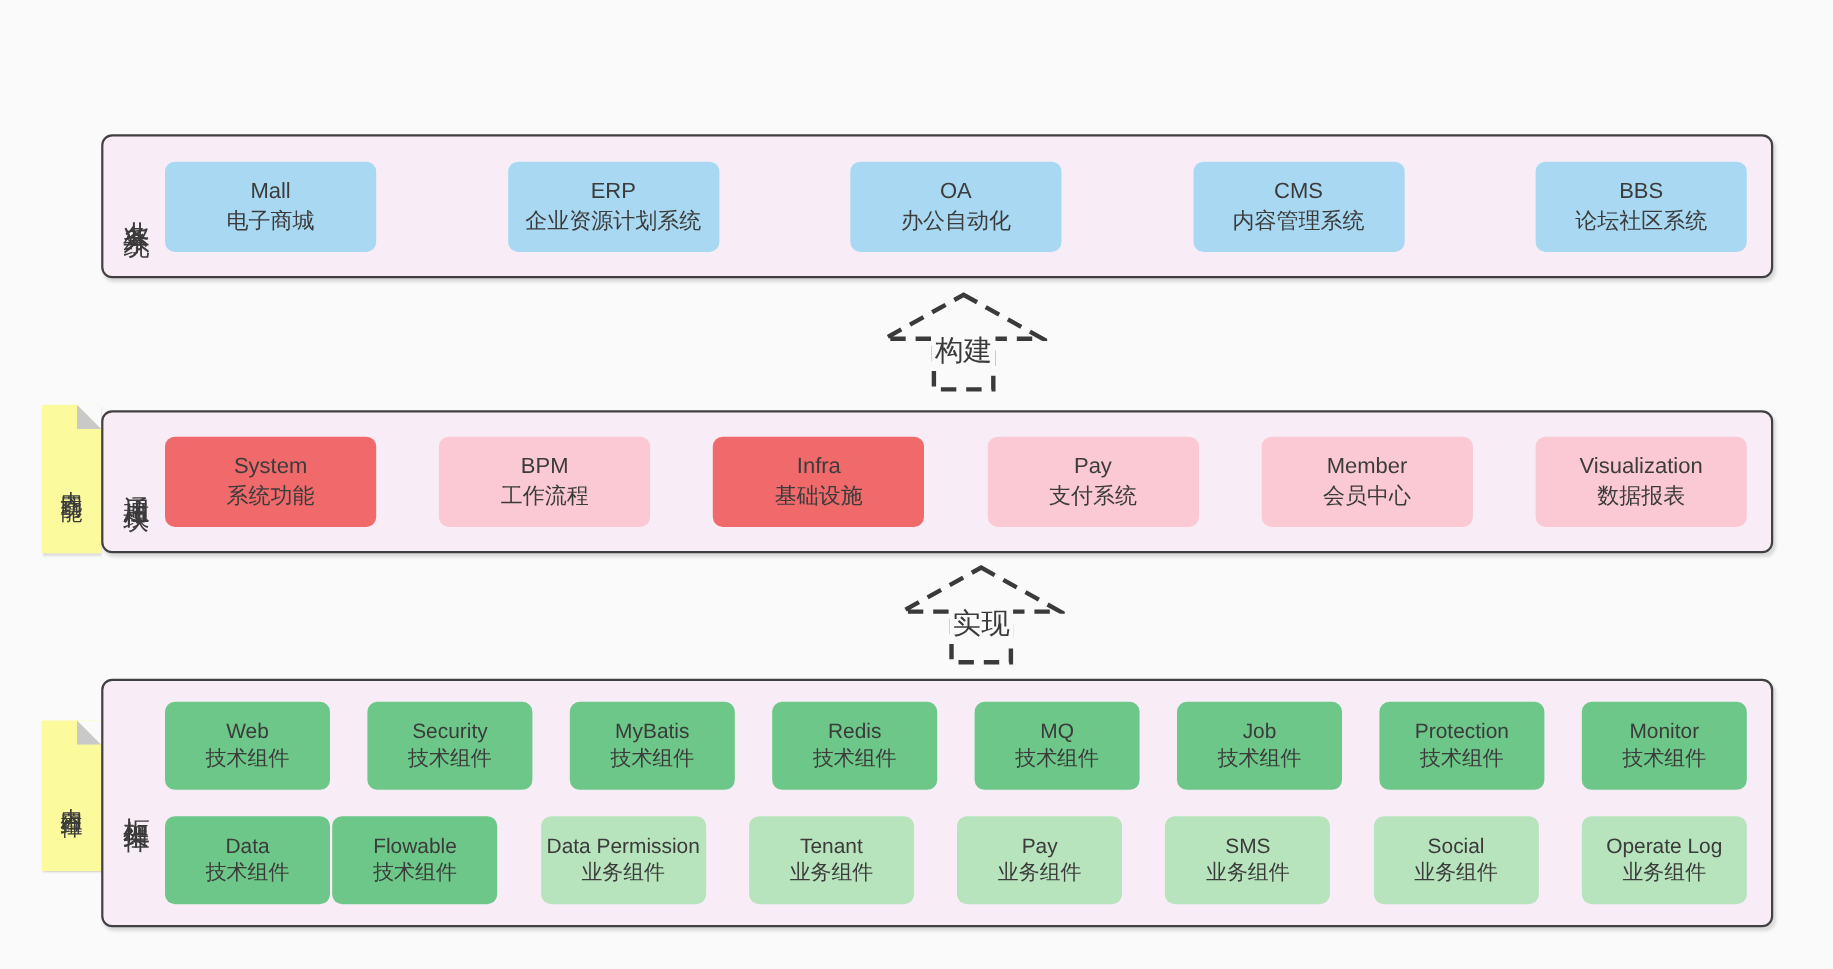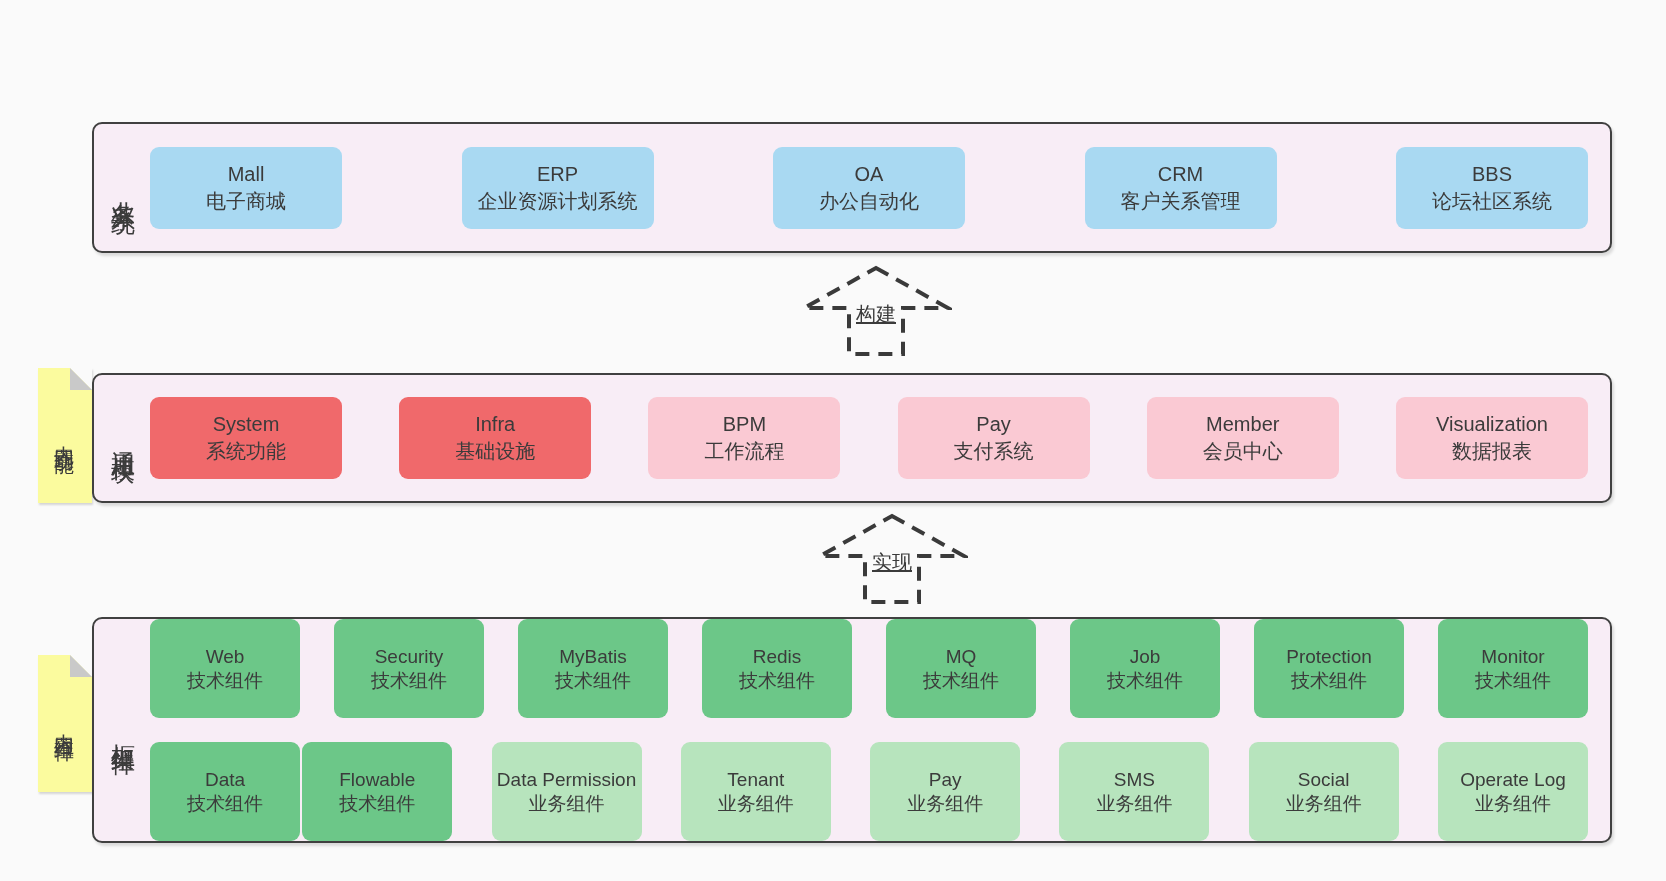--- a/index.html
+++ b/index.html
@@ -37,21 +37,21 @@
     position:absolute; left:56px; right:22px; top:0; bottom:0;
     display:flex; flex-direction:column; justify-content:center; gap:24px;
   }
   .row { display:flex; justify-content:space-between; }
   .box {
     height:82px; border-radius:9px;
     display:flex; flex-direction:column; justify-content:center; align-items:center;
     text-align:center; font-size:20px; line-height:27px;
   }
   .row-6 .box { width:192px; }
-  .row-8 .box { width:150px; height:99px; font-size:19px; line-height:24px; }
+  .row-8 .box { width:150px; height:80px; font-size:19px; line-height:24px; }
   .box span { display:block; }
   .blue   { background:var(--box-blue, #a9d9f2); }
   .red    { background:var(--box-red, #f0696b); }
   .pink   { background:var(--box-pink, #fac9d3); }
   .green  { background:var(--box-green, #6cc788); }
   .lgreen { background:var(--box-light-green, #b7e4bd);margin-left:37px; }
 
   
   .note {
     position:absolute; left:38px; width:54px;
@@ -76,21 +76,21 @@
   .arrow-2 { left:816px; top:513px;text-align:right; }
   .arrow svg { display:block; }
   .arrow path {
     fill:none;
     stroke:var(--arrow-stroke, #3a3a3a);
     stroke-width:4; stroke-dasharray:14 9;
   }
   .arrow-label {
     position:absolute; left:50%; top:36px; transform:translateX(-50%);
     background:var(--page-bg, #fafafa);
-    font-size:20px; padding:0 3px; white-space:nowrap;text-decoration:underline;
+    font-size:26px; padding:0 3px; white-space:nowrap;
   }
 </style>
 </head>
 <body>
 
 <div class="stage">
 
   <div class="layer layer-1">
     <div class="vlabel">业务系统</div>
     <div class="rows">
@@ -101,22 +101,22 @@
         </div>
         <div class="box blue">
           <span>ERP</span>
           <span>企业资源计划系统</span>
         </div>
         <div class="box blue">
           <span>OA</span>
           <span>办公自动化</span>
         </div>
         <div class="box blue">
-          <span>CRM</span>
-          <span>客户关系管理</span>
+          <span>CMS</span>
+          <span>内容管理系统</span>
         </div>
         <div class="box blue">
           <span>BBS</span>
           <span>论坛社区系统</span>
         </div>
       </div>
     </div>
   </div>
 
   <div class="arrow arrow-1">
@@ -135,27 +135,27 @@
   </div>
 
   <div class="layer layer-2">
     <div class="vlabel">通用模块</div>
     <div class="rows">
       <div class="row row-6">
         <div class="box red">
           <span>System</span>
           <span>系统功能</span>
         </div>
+        <div class="box pink">
+          <span>BPM</span>
+          <span>工作流程</span>
+        </div>
         <div class="box red">
           <span>Infra</span>
           <span>基础设施</span>
-        </div>
-        <div class="box pink">
-          <span>BPM</span>
-          <span>工作流程</span>
         </div>
         <div class="box pink">
           <span>Pay</span>
           <span>支付系统</span>
         </div>
         <div class="box pink">
           <span>Member</span>
           <span>会员中心</span>
         </div>
         <div class="box pink">

